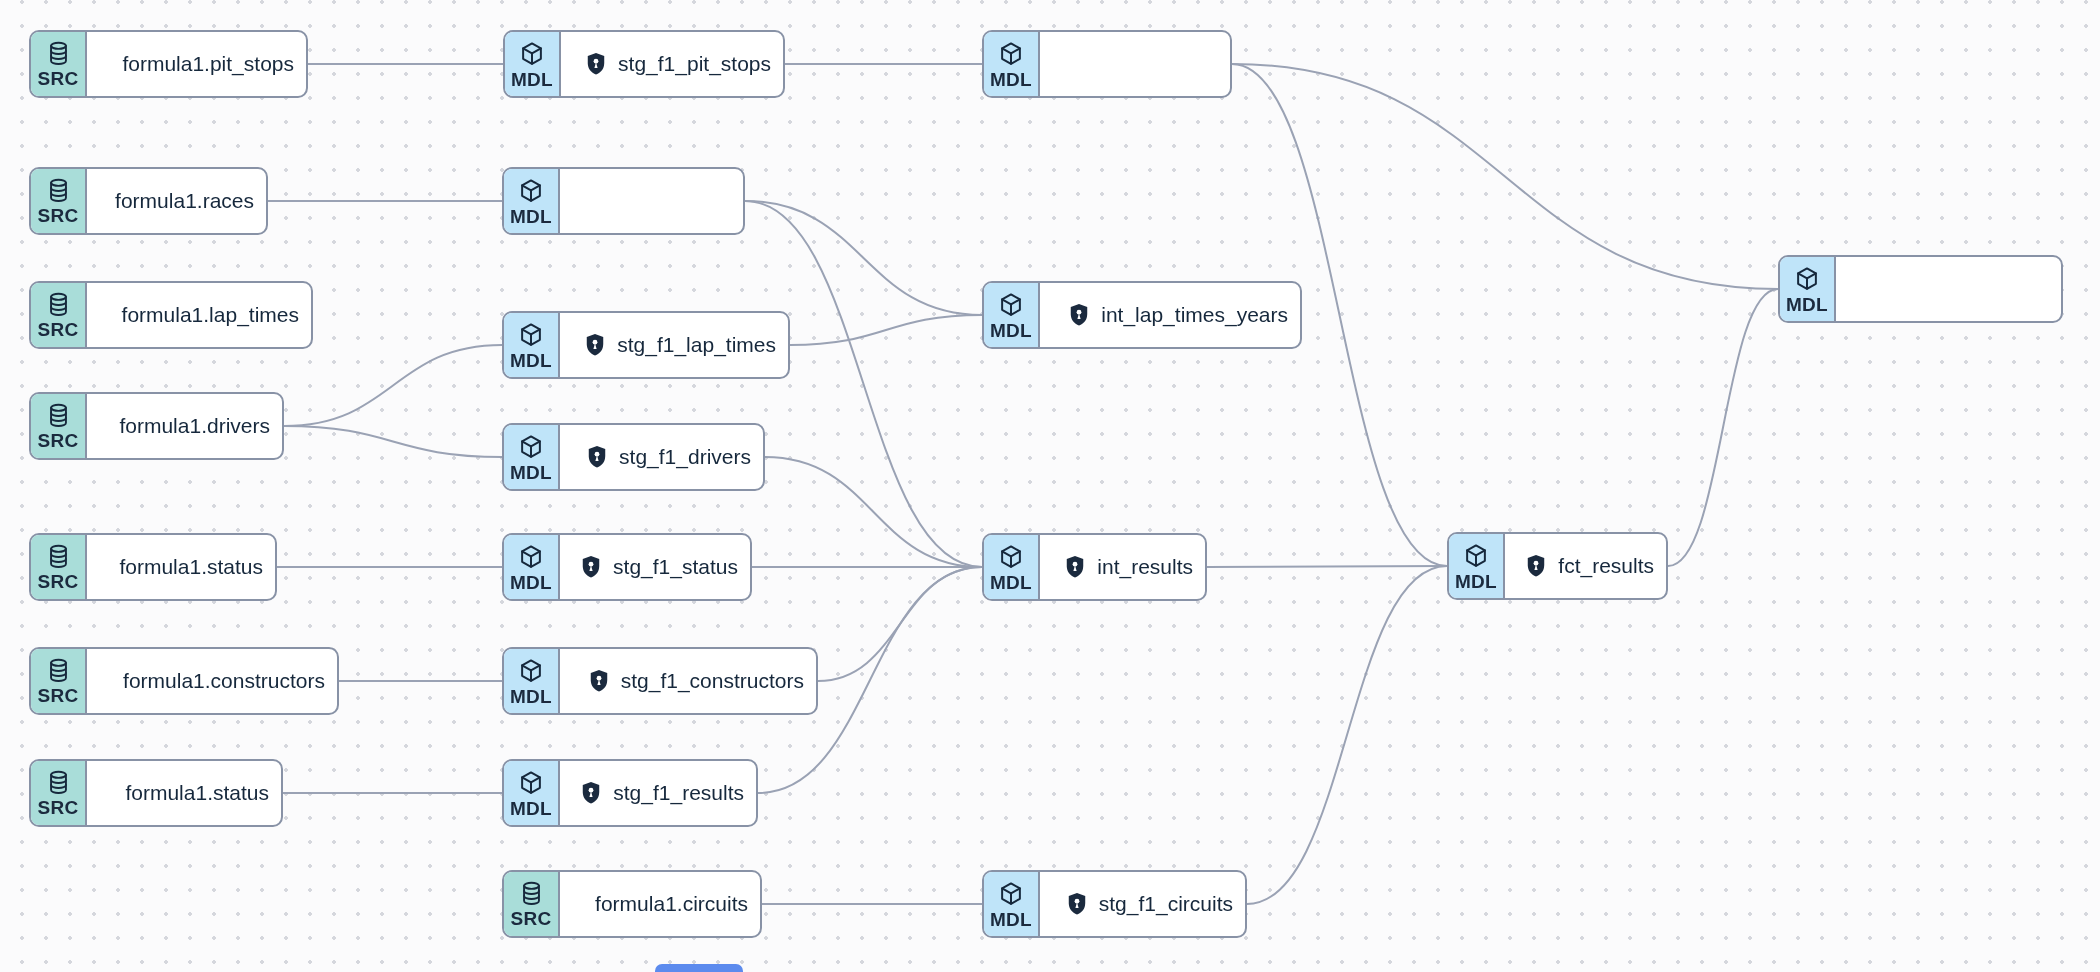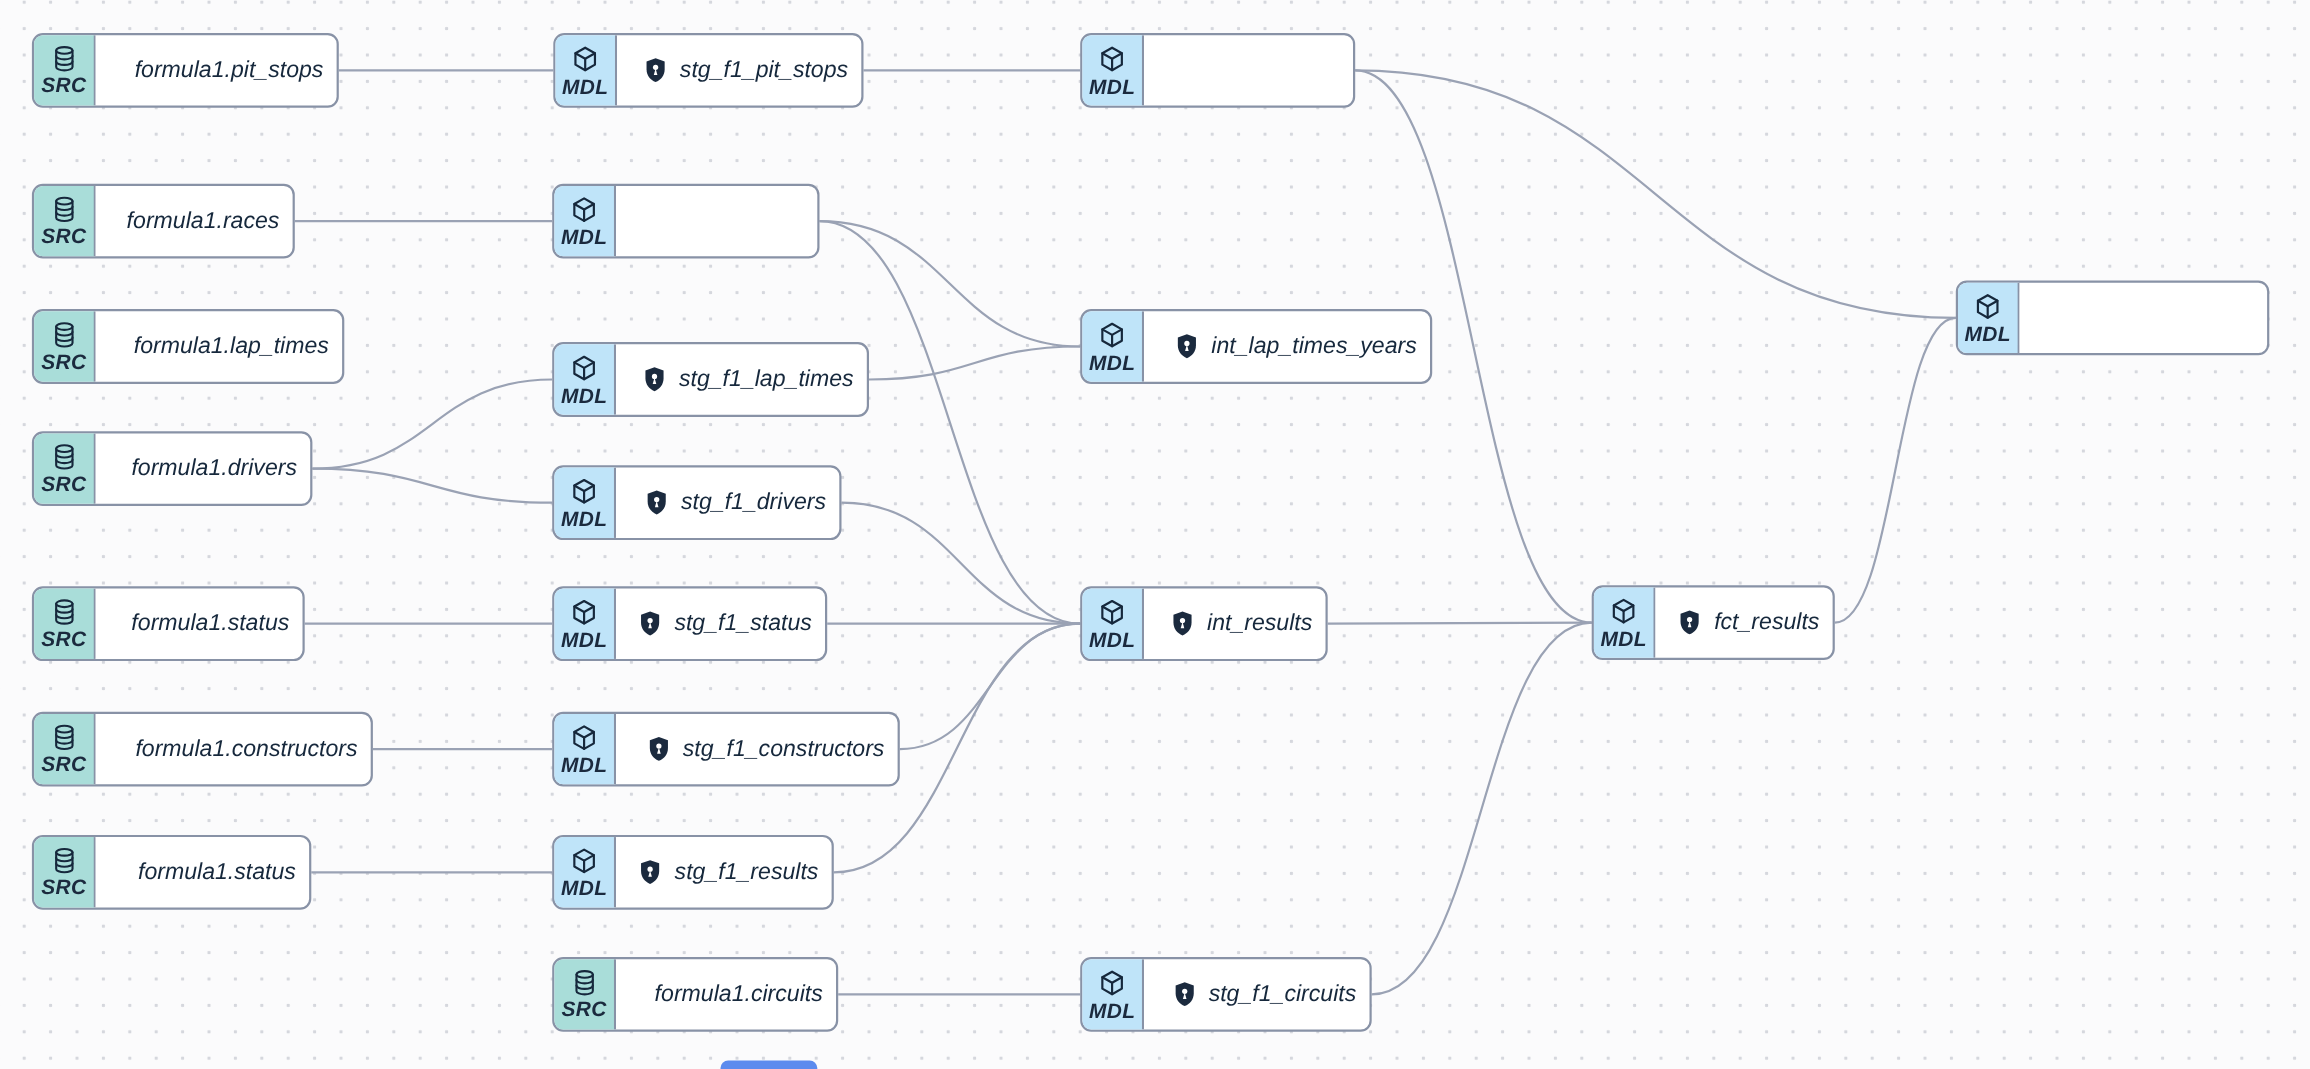--- a/index.html
+++ b/index.html
@@ -17,21 +17,20 @@
   #edge-layer path{fill:none;stroke-width:2px;}
   .node{
     position:absolute;
     display:flex;
     align-items:stretch;
     background:#ffffff;
     border:2px solid #8892a6;
     border-radius:10px;
     box-sizing:border-box;
     cursor:pointer;
-    font-style:italic;
   }
   .badge{
     width:54px;
     flex:0 0 54px;
     display:flex;
     flex-direction:column;
     align-items:center;
     justify-content:center;
     gap:1px;
     border-right:2px solid #8892a6;

